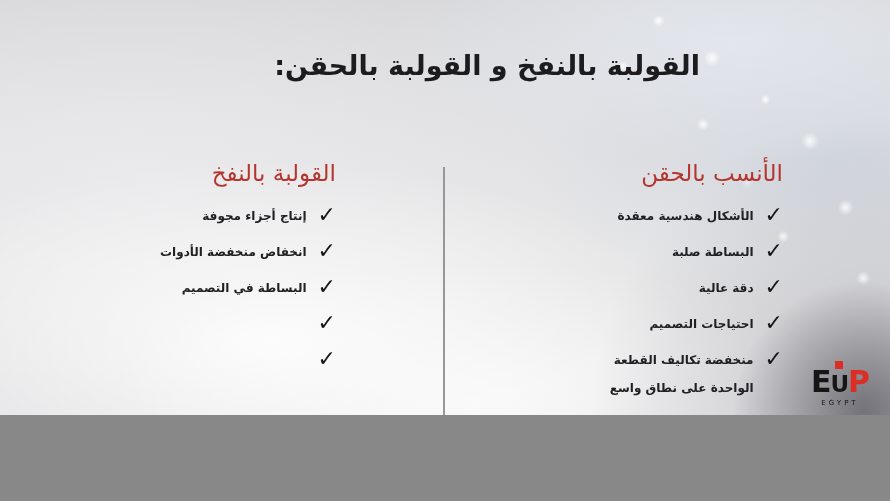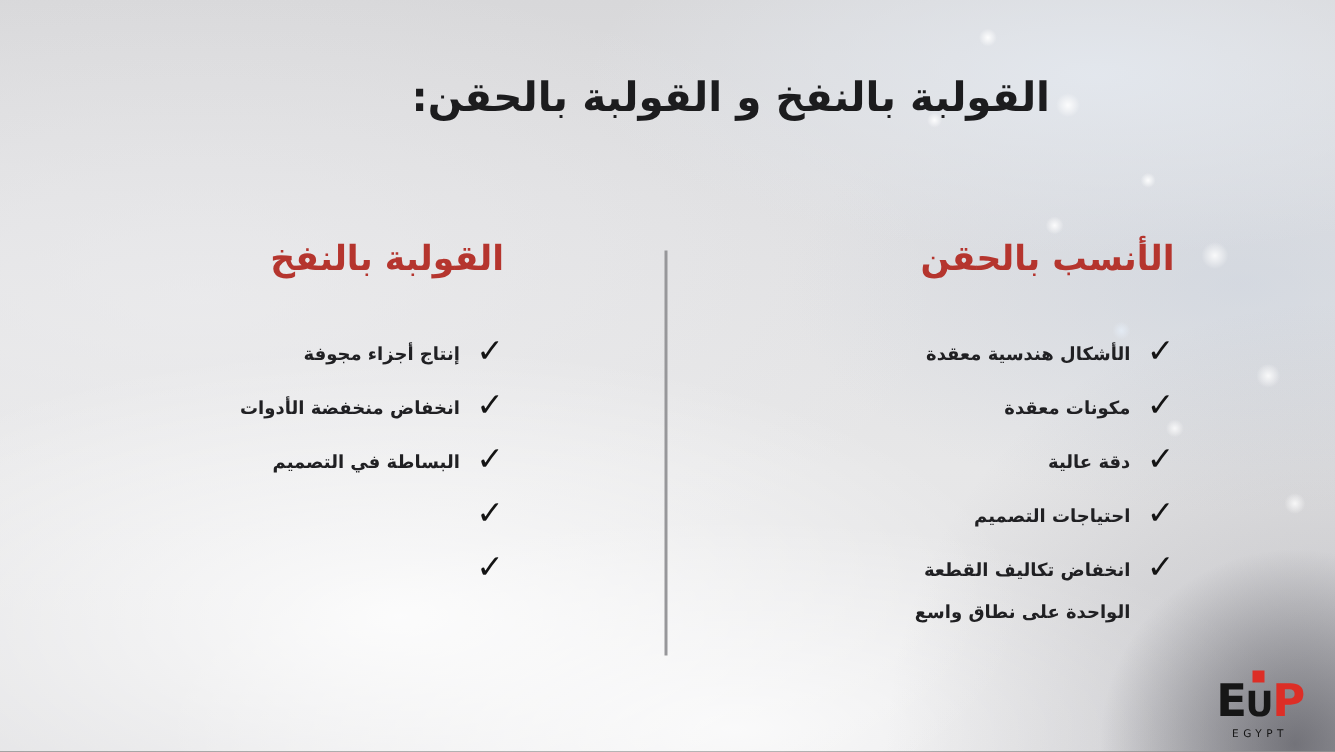--- a/index.html
+++ b/index.html
@@ -1,17 +1,17 @@
 <!DOCTYPE html>
 <html lang="ar"><head>
 <meta charset="utf-8">
 <style>
   html,body{margin:0;padding:0;background:#888;}
   .canvas{
-    position:relative;width:890px;height:501px;overflow:hidden;
+    position:relative;width:890px;height:415px;overflow:hidden;
     font-family:"DejaVu Sans","Liberation Sans",sans-serif;
     direction:rtl;
     background:
       radial-gradient(circle 130px at 97% 99%, rgba(62,62,70,0.60), rgba(62,62,70,0.28) 55%, rgba(62,62,70,0) 100%),
       radial-gradient(circle 300px at 100% 100%, rgba(110,110,120,0.30), rgba(110,110,120,0) 100%),
       radial-gradient(ellipse 340px 120px at 82% 10%, rgba(228,233,240,0.85), rgba(228,233,240,0) 100%),
       radial-gradient(ellipse 300px 150px at 93% 38%, rgba(196,206,220,0.45), rgba(196,206,220,0) 100%),
       radial-gradient(ellipse 420px 180px at 30% 82%, rgba(255,255,255,0.85), rgba(255,255,255,0) 100%),
       radial-gradient(ellipse 380px 140px at 55% 97%, rgba(255,255,255,0.75), rgba(255,255,255,0) 100%),
       radial-gradient(ellipse 500px 220px at 15% 40%, rgba(240,240,242,0.55), rgba(240,240,242,0) 100%),
@@ -38,21 +38,21 @@
     letter-spacing:-0.5px;
   }
   .divider{
     position:absolute;left:443px;top:167px;width:1.5px;height:270px;
     background:#97979a;
   }
   .col{position:absolute;top:156px;width:310px;text-align:right;}
   .col-blow{right:554px;}
   .col-injection{right:107px;}
   .col-header{
-    margin:0 0 32px 0;font-size:23px;font-weight:700;line-height:34px;
+    margin:0 0 12px 0;font-size:23px;font-weight:400;line-height:34px;
     letter-spacing:-0.5px;
   }
   .item{
     display:flex;align-items:flex-start;column-gap:11px;
     margin-bottom:8px;justify-content:flex-start;
   }
   .check{
     font-size:22px;line-height:28px;font-weight:400;color:#141414;
     flex:0 0 auto;transform:translateY(-1px);
   }
@@ -119,33 +119,33 @@
 
   <section class="col col-injection">
     <h2 class="col-header" style="color:#b5352e">الأنسب بالحقن</h2>
     <div class="items">
       <div class="item">
         <span class="check">✓</span>
         <span class="txt">الأشكال هندسية معقدة</span>
       </div>
       <div class="item">
         <span class="check">✓</span>
-        <span class="txt">مكونات معقدة</span>
+        <span class="txt">البساطة صلبة</span>
       </div>
       <div class="item">
         <span class="check">✓</span>
         <span class="txt">دقة عالية</span>
       </div>
       <div class="item">
         <span class="check">✓</span>
         <span class="txt">احتياجات التصميم</span>
       </div>
       <div class="item">
         <span class="check">✓</span>
-        <span class="txt">انخفاض تكاليف القطعة
+        <span class="txt">منخفضة تكاليف القطعة
 الواحدة على نطاق واسع</span>
       </div>
     </div>
   </section>
 
   <div class="logo">
     <div class="logo-letters">
       <span class="letter">E</span>
       <span class="letter-u-wrap">
         <span class="letter">U</span>

